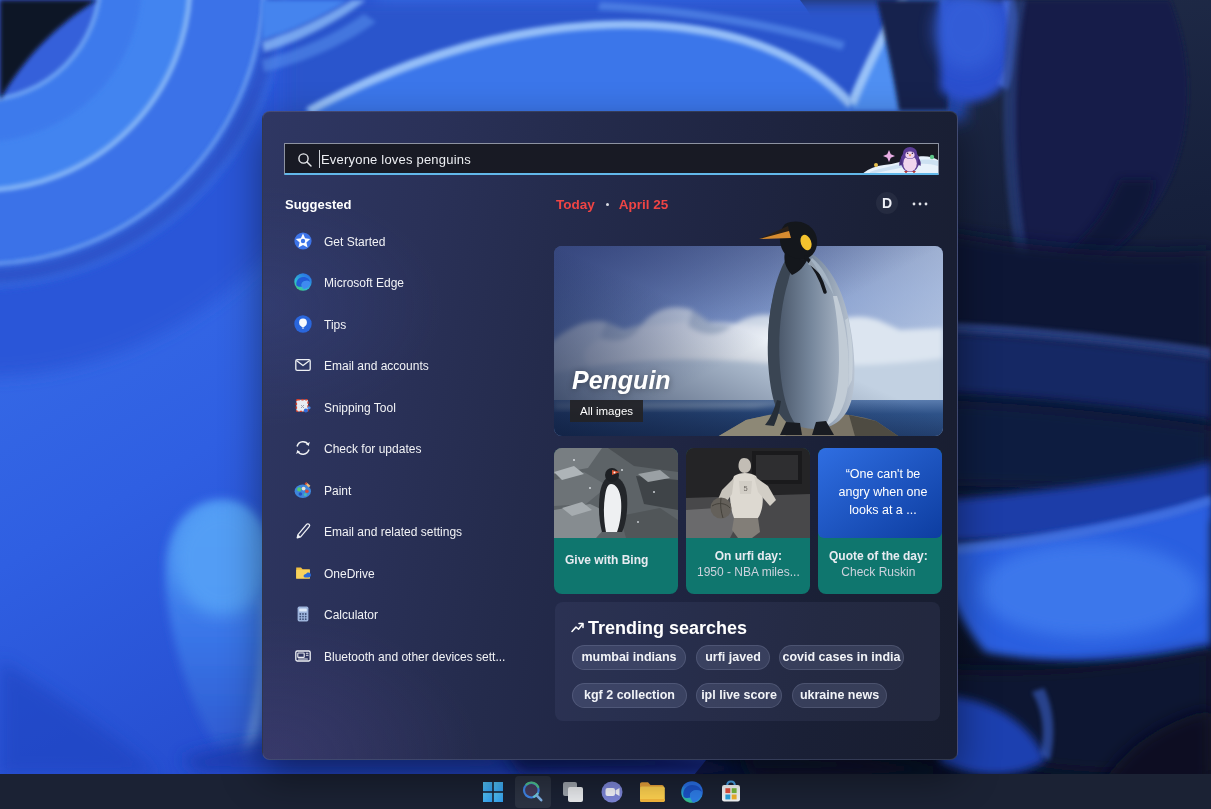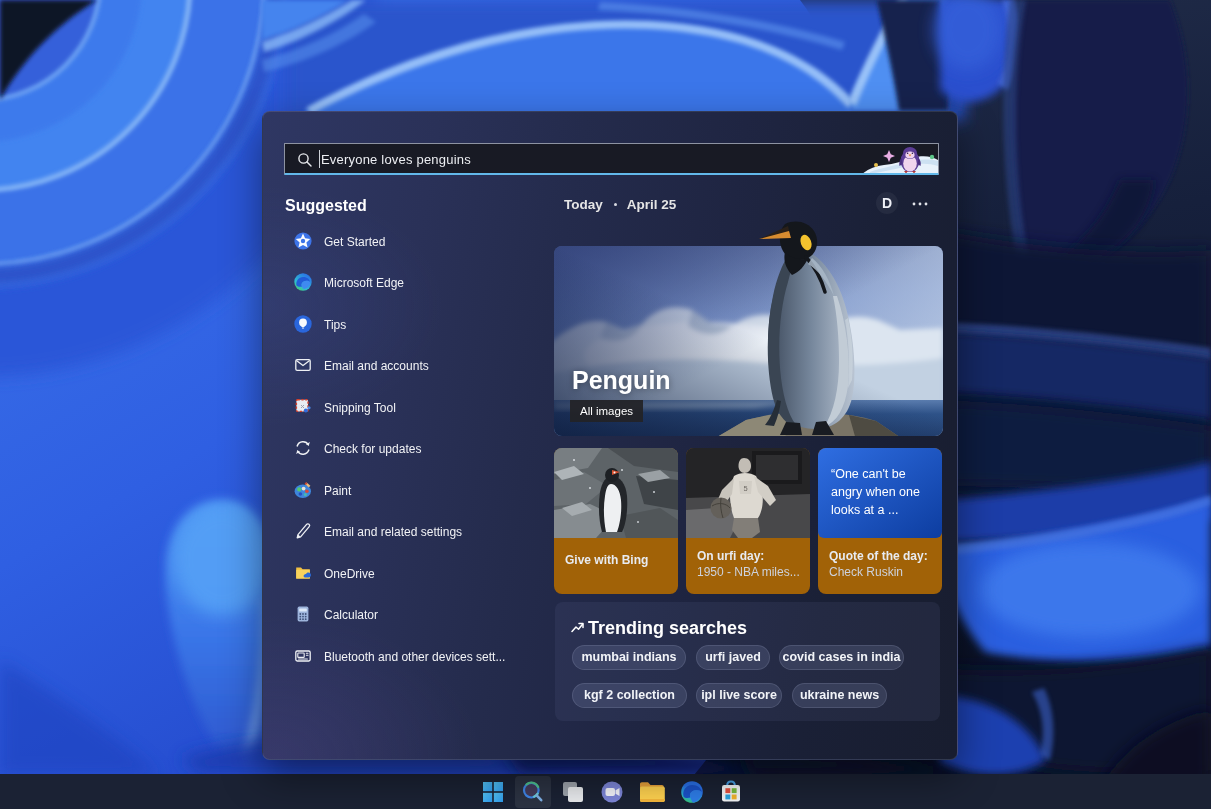--- a/index.html
+++ b/index.html
@@ -18,36 +18,36 @@
       linear-gradient(100deg, #2f3763 0%, #2a3158 22%, #242b4c 40%, #1f2542 60%, #1a2036 80%, #181d2f 100%);
     border:1px solid rgba(120,130,160,0.25);
     box-shadow:0 16px 40px rgba(0,0,0,0.45);
   }
   
   #sbox { position:absolute; left:284px; top:143px; width:655px; height:32px; background:#181a24;
     border:1px solid #8d93a2; border-bottom:2px solid #62b8ea; border-radius:1px; overflow:hidden; }
   #sbox .stext { position:absolute; left:36px; top:8px; font-size:13px; color:#eceef2; letter-spacing:0.2px; }
   #sbox .cursor { position:absolute; left:34px; top:6px; width:1px; height:18px; background:#cfd3da; }
   
-  .suggested { position:absolute; left:285px; top:197px; font-size:16px; font-weight:bold; color:#fff;text-align:center; }
+  .suggested { position:absolute; left:285px; top:197px; font-size:13px; font-weight:bold; color:#fff;text-align:center; }
   .litem { position:absolute; left:293px; width:250px; height:22px; }
   .litem svg { position:absolute; left:0; top:0; }
   .litem span { position:absolute; left:31px; top:4px; font-size:12px; color:#f2f3f6; white-space:nowrap; }
   
-  .today { position:absolute; left:556px; top:197px; font-size:13.5px; font-weight:bold; color:#e5e5e5;margin-left:8px; }
+  .today { position:absolute; left:556px; top:197px; font-size:13.5px; font-weight:bold; color:#ef4444; }
   .today .dot { display:inline-block; width:3px; height:3px; border-radius:50%; background:#d8dae2; margin:0 7px; vertical-align:3px; }
   .dbadge { position:absolute; left:876px; top:192px; width:22px; height:22px; border-radius:50%; background:rgba(255,255,255,0.05); color:#eef0f6; font-size:14px; font-weight:bold; text-align:center; line-height:22px; }
   .dots3 { position:absolute; left:912px; top:201px; }
   
   #bigcard { position:absolute; left:554px; top:246px; width:389px; height:190px; border-radius:8px; overflow:hidden; }
   #bigPenguin { position:absolute; left:554px; top:216px; width:389px; height:220px; pointer-events:none; }
-  .ptitle { position:absolute; left:572px; top:366px; font-size:25px; font-weight:bold; color:#fff; text-shadow:0 1px 6px rgba(0,0,0,0.35); }
+  .ptitle { position:absolute; left:572px; top:366px; font-size:25px; font-weight:bold; color:#fff; text-shadow:0 1px 6px rgba(0,0,0,0.35);font-style:italic; }
   .allimg { position:absolute; left:570px; top:400px; height:22px; padding:0 10px; background:rgba(35,35,38,0.92); border-radius:0; color:#fff; font-size:11.5px; line-height:22px; }
   
-  .scard { position:absolute; top:448px; width:124px; height:146px; border-radius:8px; overflow:hidden; background:#a16207; }
+  .scard { position:absolute; top:448px; width:124px; height:146px; border-radius:8px; overflow:hidden; background:#0f766e;text-align:center; }
   .scap { position:absolute; left:11px; font-size:12px; color:#e8ebf1; line-height:16px; }
   
   #trend { position:absolute; left:555px; top:602px; width:385px; height:119px; border-radius:8px; background:rgba(125,140,190,0.10); }
   #trend .thead { position:absolute; left:33px; top:16px; font-size:18px; font-weight:bold; color:#fff; }
   .pill { position:absolute; height:25px; border-radius:13px; background:rgba(155,168,205,0.17); border:1px solid rgba(185,195,225,0.16); color:#f2f4f8; font-size:12.5px; font-weight:bold; line-height:23px; text-align:center; }
 </style>
 </head>
 <body>
 <svg id="wall" viewBox="0 0 1211 809" preserveAspectRatio="none">
 <defs>

